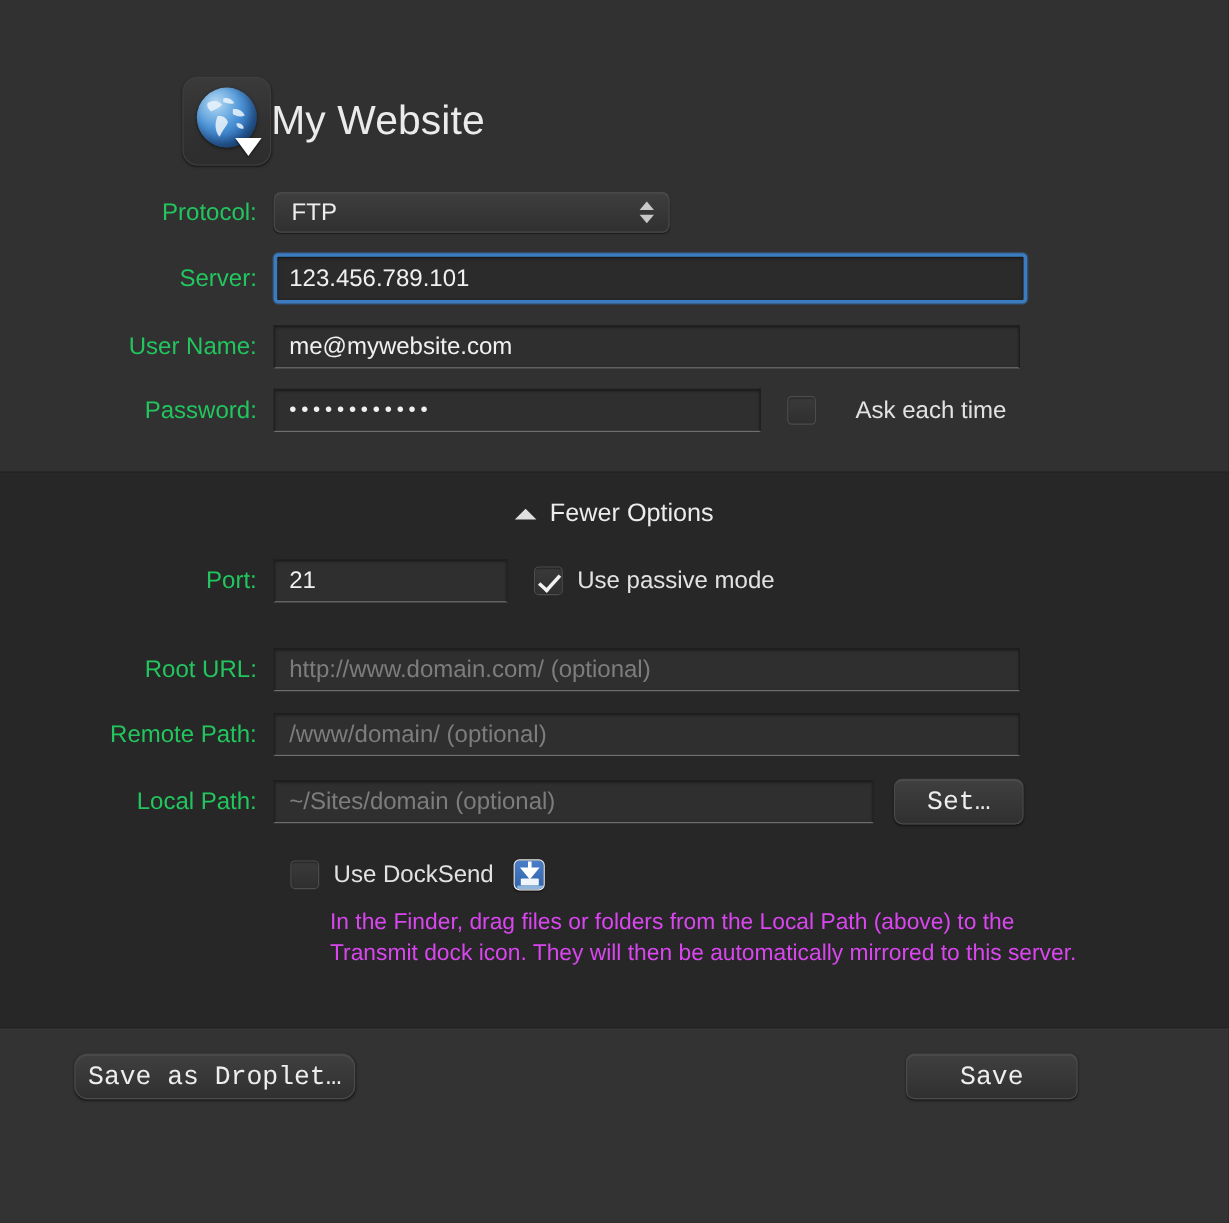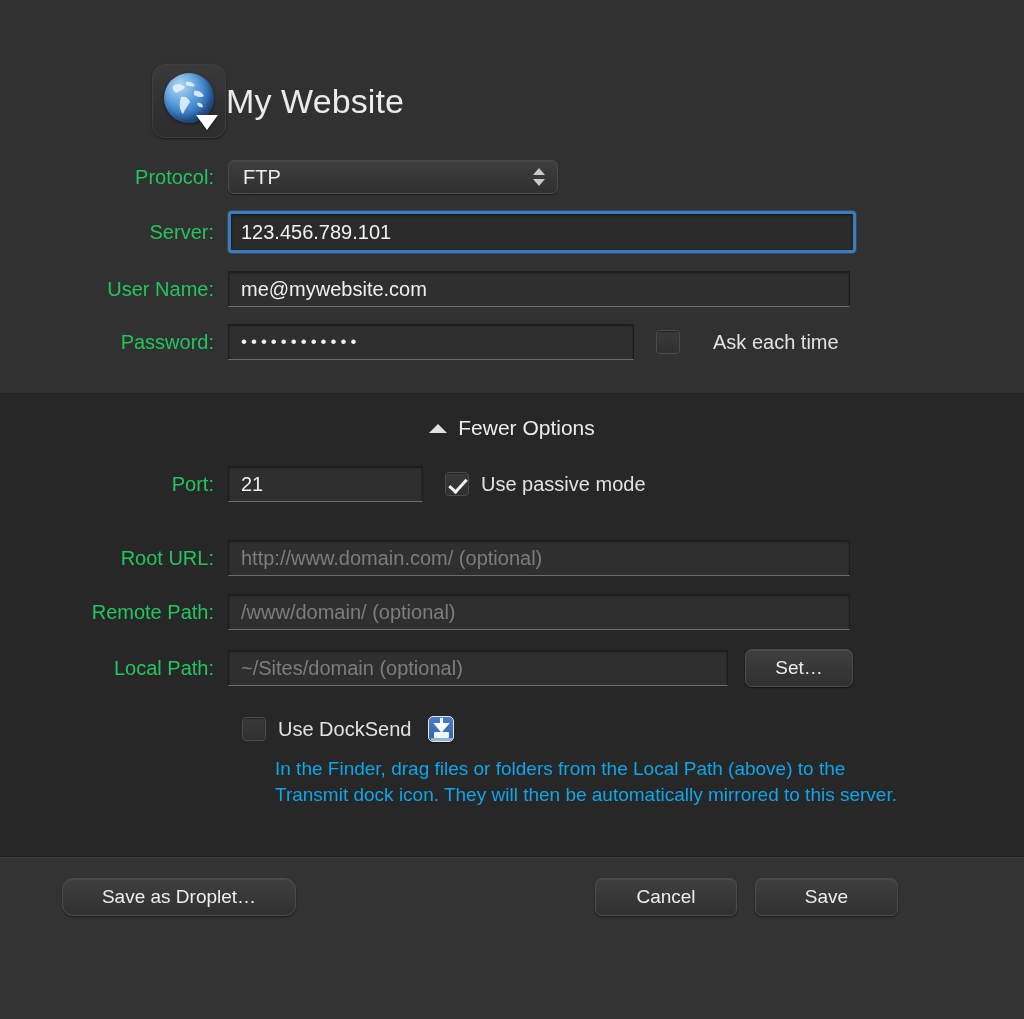--- a/index.html
+++ b/index.html
@@ -155,38 +155,39 @@
   }
   .disclosure .dtext { font-size: 21px; color: #ececec; }
 
   
   .btn {
     height: 38px;
     border-radius: 7px;
     background: linear-gradient(180deg, #3f3f3f 0%, #383838 48%, #303030 100%);
     border: 1px solid #4b4b4b;
     box-shadow: 0 1px 2px rgba(0,0,0,.5), inset 0 1px 0 rgba(255,255,255,.06);
-    color: #ededed; font-size: 19px;
+    color: #ededed; font-size: 22px;
     display: flex; align-items: center; justify-content: center;
     padding: 16px 18px;
     white-space: nowrap;
+    font-family: Liberation Mono, monospace;
   }
 
   
   .ds-icon {
     width: 26px; height: 26px; border-radius: 5px;
     background: linear-gradient(180deg, #4a7fc8 0%, #2f62ab 100%);
     border: 1px solid #e8e8e8;
     position: relative; flex: none;
     box-shadow: 0 1px 1px rgba(0,0,0,.45);
     overflow: hidden;
   }
   .ds-desc {
     position: absolute; left: 275px; top: 756px; width: 625px;
-    font-size: 19px; line-height: 26px; color: #0ea5e9;
+    font-size: 19px; line-height: 26px; color: #d946ef;
   }
 </style>
 </head>
 <body>
 
 <div class="dialog">
 
   <div class="band-top"></div>
   <div class="band-mid"></div>
   <div class="band-bottom"></div>
@@ -280,16 +281,15 @@
         <rect x="5" y="15" width="15" height="6" rx="1" fill="#f0f5fb"></rect>
         <rect x="2" y="21" width="22" height="3" fill="#8fb4dd"></rect>
       </svg>
       
     </span>
   </div>
 
   <div class="ds-desc">In the Finder, drag files or folders from the Local Path (above) to the Transmit dock icon. They will then be automatically mirrored to this server.</div>
 
   <div class="btn" style="position:absolute; left:62px; top:878px; width:234px;border-radius:11px;">Save as Droplet…</div>
-  <div class="btn" style="position:absolute; left:595px; top:878px; width:142px;">Cancel</div>
   <div class="btn" style="position:absolute; left:755px; top:878px; width:143px;">Save</div>
 
 </div>
 
 </body></html>

